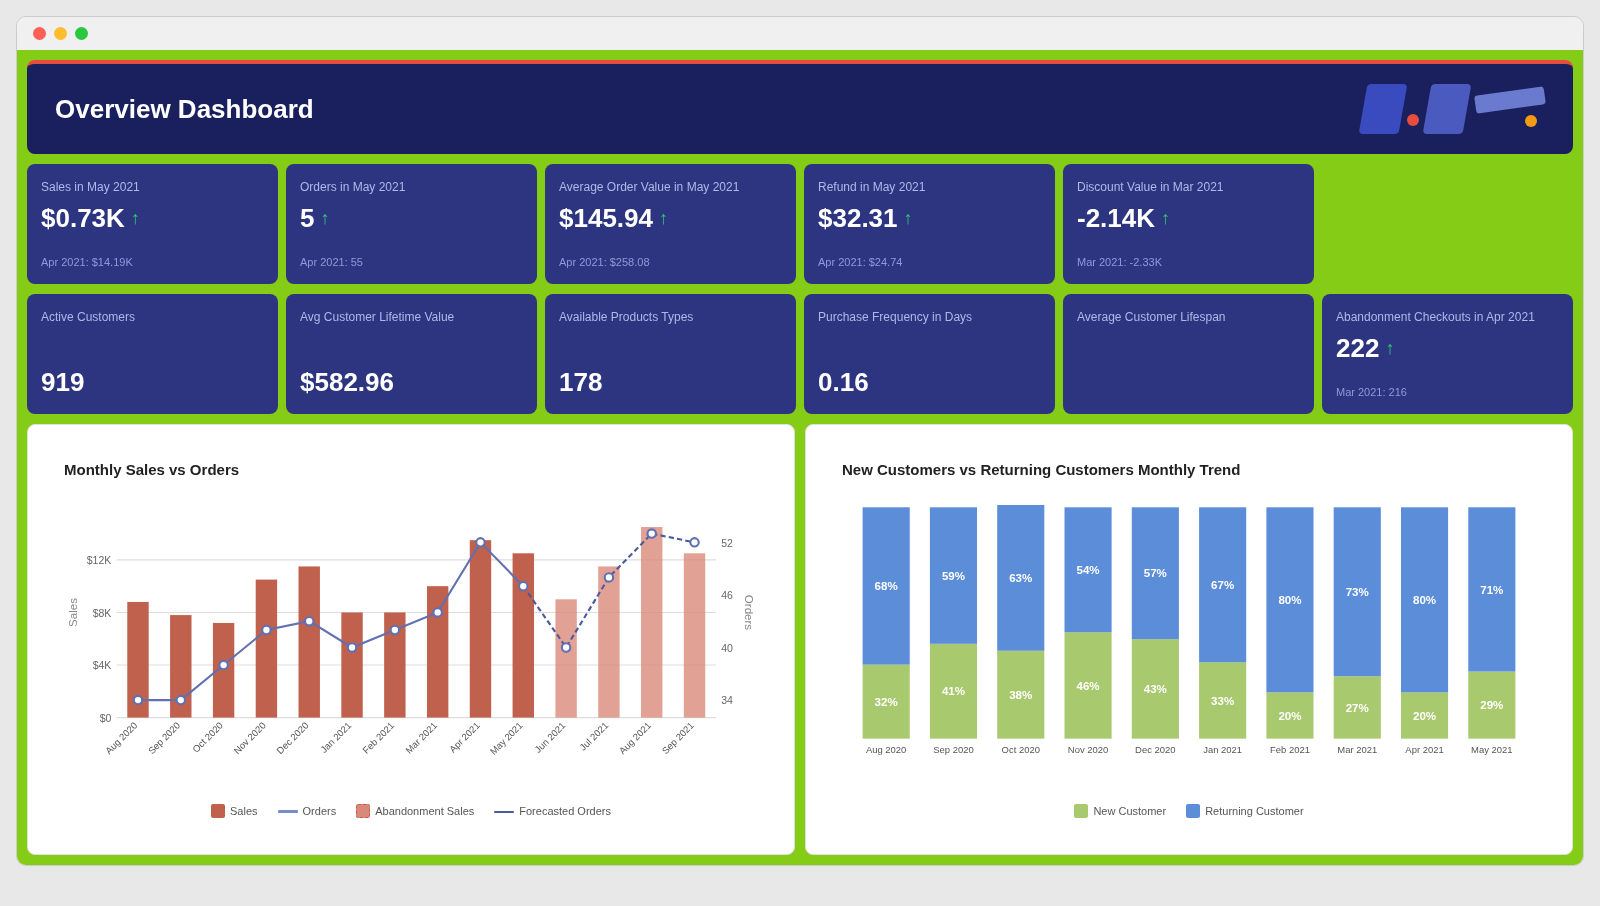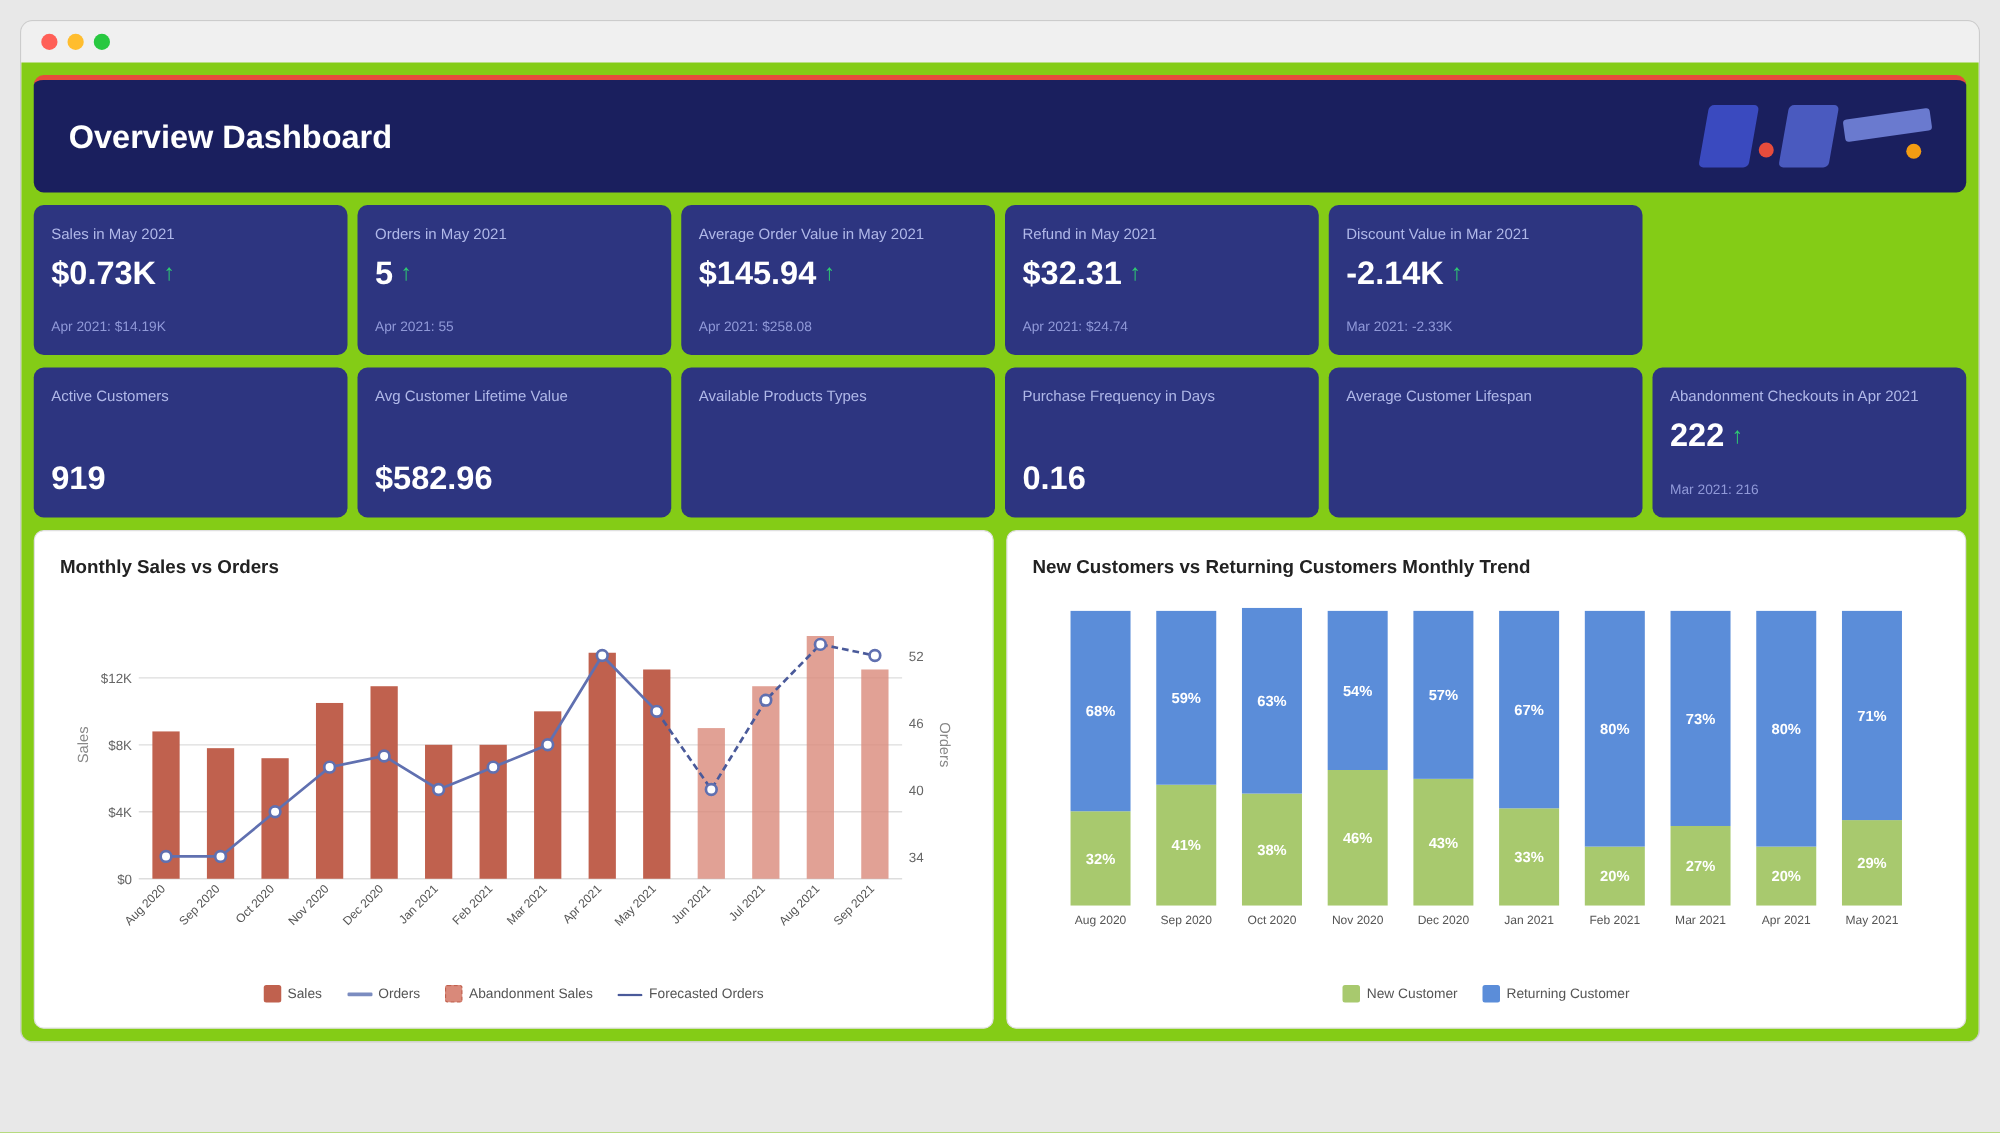--- a/index.html
+++ b/index.html
@@ -96,21 +96,21 @@
     }
     
     .charts-row {
       display: grid;
       grid-template-columns: 1fr 1fr;
       gap: 10px;
     }
     .chart-card {
       background: white;
       border-radius: 8px;
-      padding: 20px;
+      padding: 36px;
       border: 1px solid #e0e0e0;
     }
     .chart-title {
       font-size: 15px;
       font-weight: bold;
       color: #222;
       margin-bottom: 16px;
     }
     .chart-area {
       width: 100%;
@@ -199,20 +199,21 @@
         <div class="kpi-card">
           <div class="kpi-label">Active Customers</div>
           <div class="kpi-value">919</div>
         </div>
         <div class="kpi-card">
           <div class="kpi-label">Avg Customer Lifetime Value</div>
           <div class="kpi-value">$582.96</div>
         </div>
         <div class="kpi-card">
           <div class="kpi-label">Available Products Types</div>
+          <div class="kpi-value">178</div>
         </div>
         <div class="kpi-card">
           <div class="kpi-label">Purchase Frequency in Days</div>
           <div class="kpi-value">0.16</div>
         </div>
         <div class="kpi-card">
           <div class="kpi-label">Average Customer Lifespan</div>
         </div>
         <div class="kpi-card">
           <div class="kpi-label">Abandonment Checkouts in Apr 2021</div>

